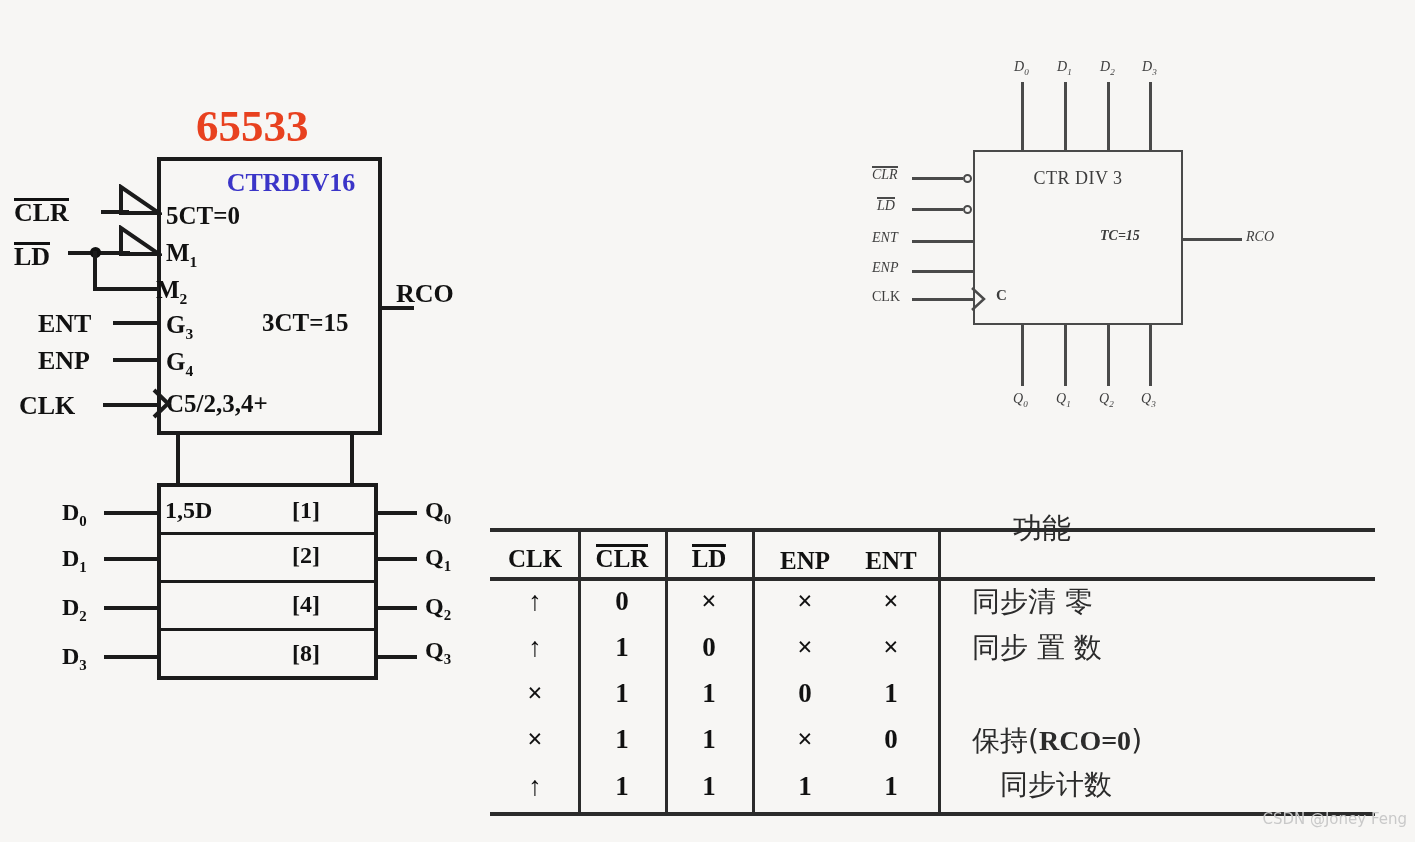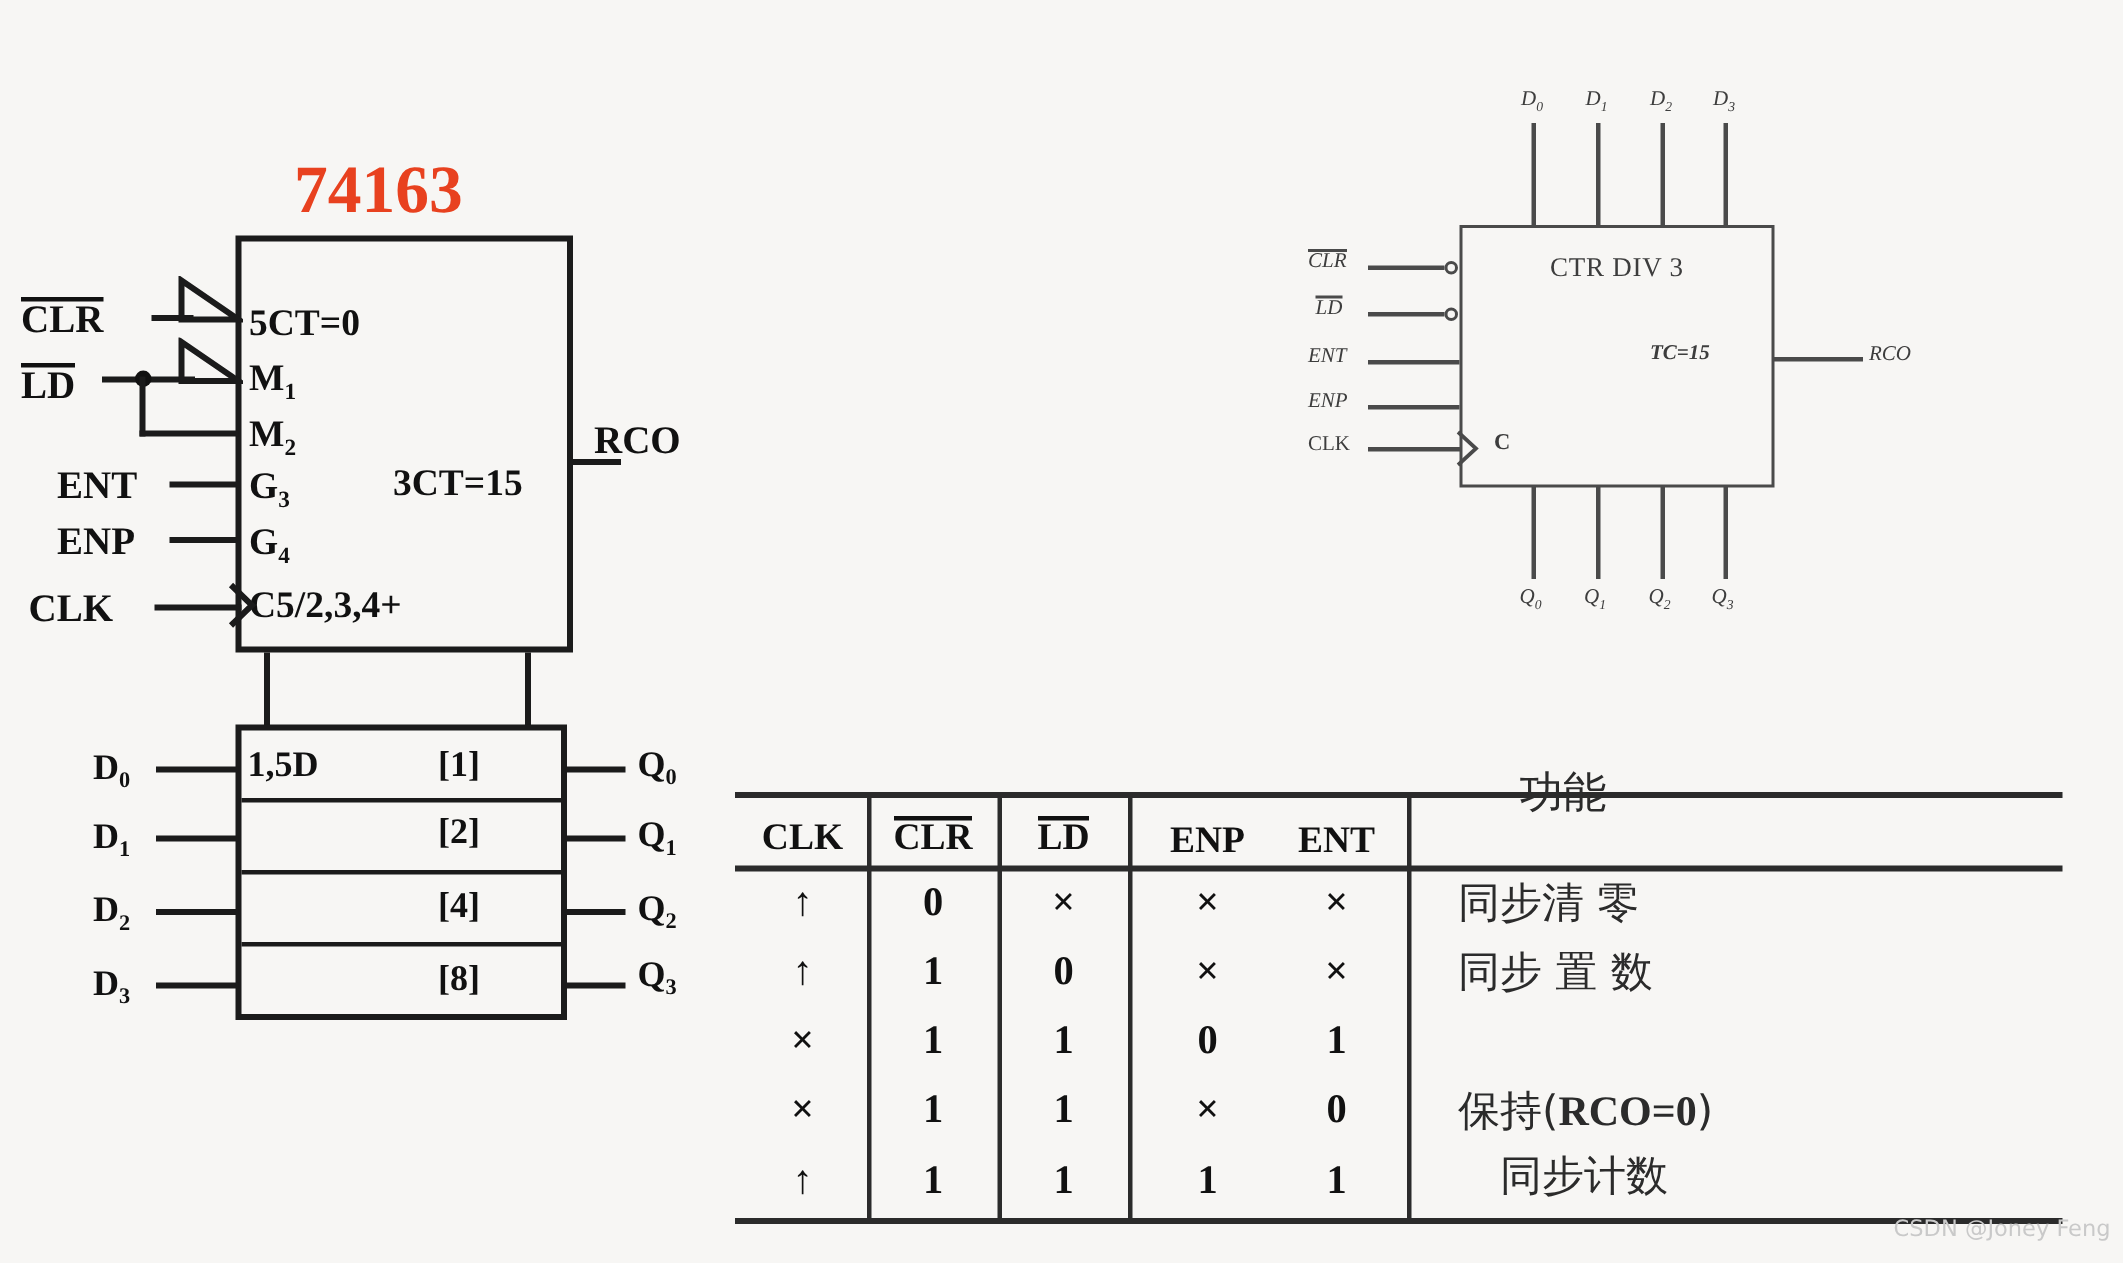--- a/index.html
+++ b/index.html
@@ -114,27 +114,28 @@
     font-size:15px;color:#c9c9c9;
     font-family:"DejaVu Sans","Liberation Sans",sans-serif;
     white-space:nowrap;
   }
 </style>
 </head>
 <body>
 
 <div class="canvas">
 
-  <div class="title-74163">74163</div>
+  <div class="title-74163">65533</div>
 
   <div class="ctrl-box"></div>
+  <div class="ctrdiv">CTRDIV16</div>
 
   <div class="ctrl-lbl" style="left:166px;top:203px;">5CT=0</div>
   <div class="ctrl-lbl" style="left:166px;top:240px;"><span>M</span><sub>1</sub></div>
-  <div class="ctrl-lbl" style="left:166px;top:277px;"><span>M</span><sub>2</sub></div>
+  <div class="ctrl-lbl" style="left:156px;top:277px;"><span>M</span><sub>2</sub></div>
   <div class="ctrl-lbl" style="left:166px;top:312px;"><span>G</span><sub>3</sub></div>
   <div class="ctrl-lbl" style="left:166px;top:349px;"><span>G</span><sub>4</sub></div>
   <div class="ctrl-lbl" style="left:166px;top:391px;">C5/2,3,4+</div>
   <div class="ctrl-lbl" style="left:262px;top:310px;">3CT=15</div>
 
   <div class="pin-lbl" style="left:14px;top:200px;"><span class="ovl">CLR</span></div>
   <div class="ln hln" style="left:101px;top:210px;width:28px;"></div>
   <svg class="abs" style="left:118px;top:184px;" width="44" height="52">
     <polygon points="3,3 3,29 41,29" fill="none" stroke="#1b1b1b" stroke-width="4"></polygon>
   </svg>

